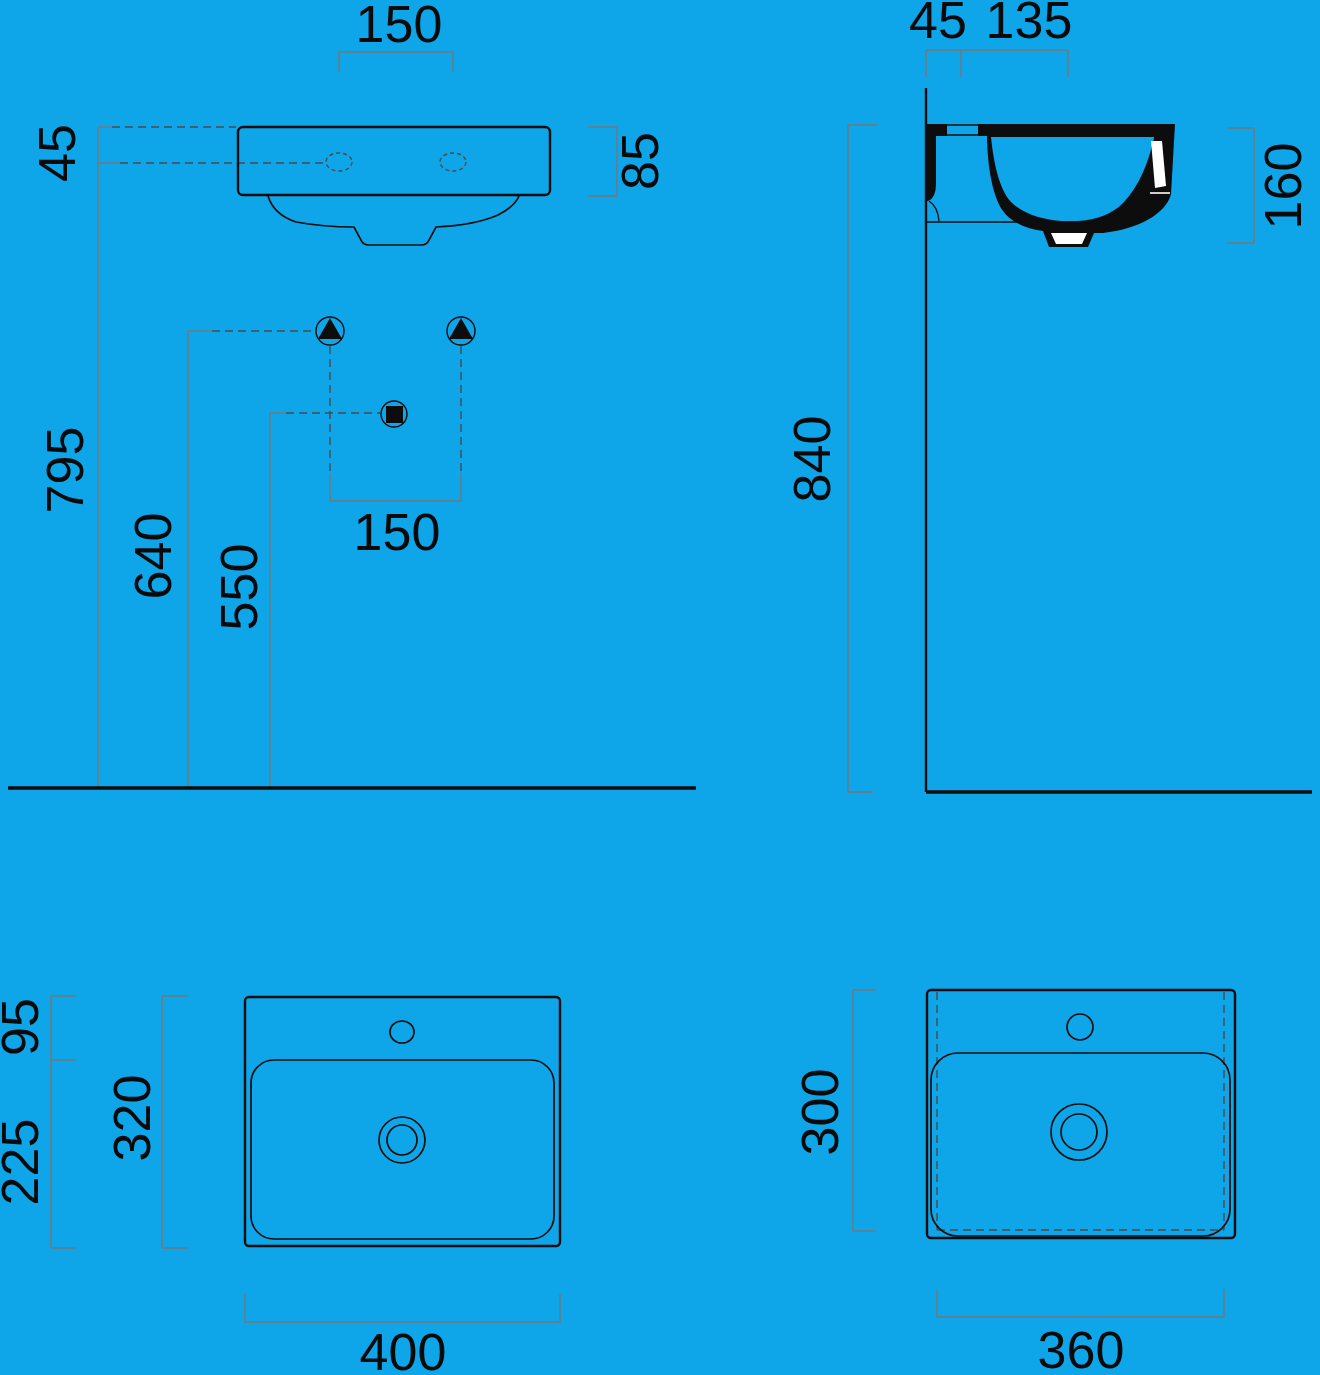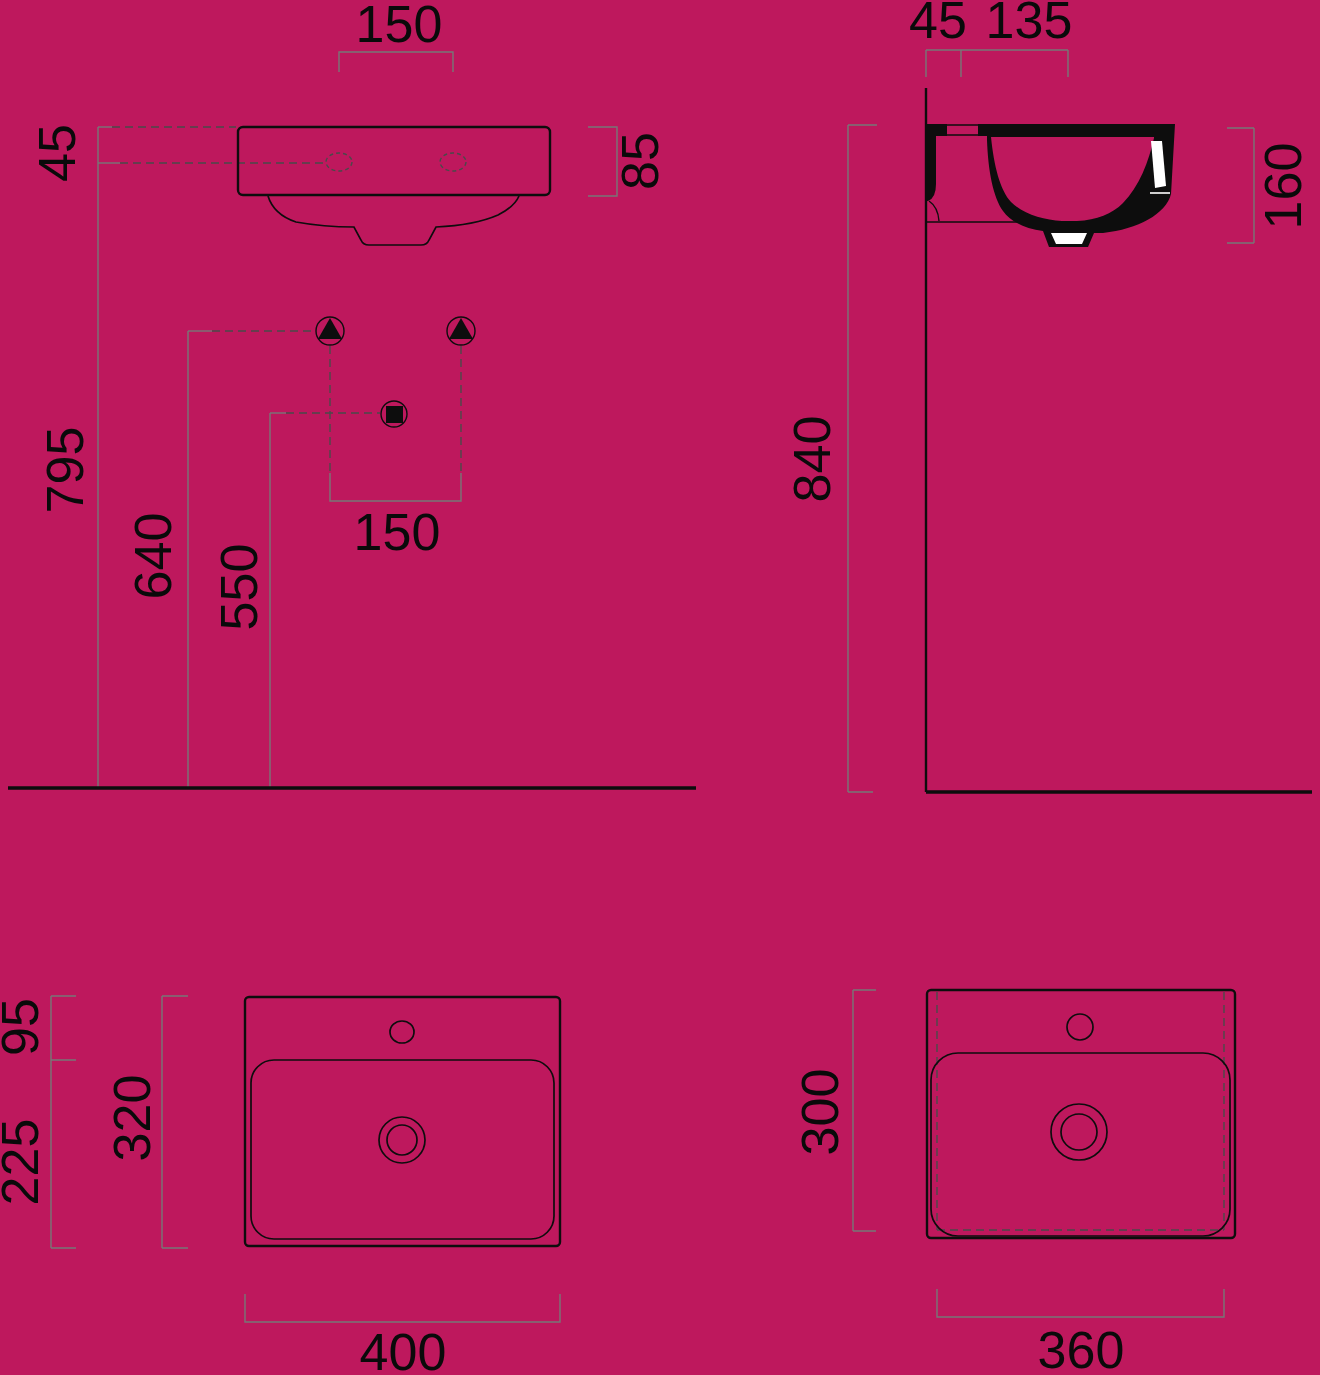--- a/index.html
+++ b/index.html
@@ -1,16 +1,16 @@
 <!DOCTYPE html>
 <html><head>
 <meta charset="utf-8">
 <style>
   html,body{margin:0;padding:0;background:#ffffff;}
-  .stage{position:relative;width:1320px;height:1375px;background:#be185d;overflow:hidden;}
+  .stage{position:relative;width:1320px;height:1375px;background:#0ea5e9;overflow:hidden;}
   svg{display:block;}
   text{font-family:"Liberation Sans","DejaVu Sans",sans-serif;font-size:52px;fill:#0a0a0a;}
   .obj{stroke:#0d0d0d;fill:none;stroke-width:1.7;}
   .obj-heavy{stroke:#0d0d0d;fill:none;stroke-width:2.4;}
   .floor{stroke:#0d0d0d;fill:none;stroke-width:3.6;}
   .dim{stroke:#777777;fill:none;stroke-width:1.4;}
   .dash{stroke:#4a4a4a;fill:none;stroke-width:1.4;stroke-dasharray:8 5;}
   .dash-sm{stroke:#4a4a4a;fill:none;stroke-width:1.4;stroke-dasharray:4 3;}
   .thin{stroke:#0d0d0d;fill:none;stroke-width:1.4;}
   .fillink{fill:#0d0d0d;stroke:none;}

